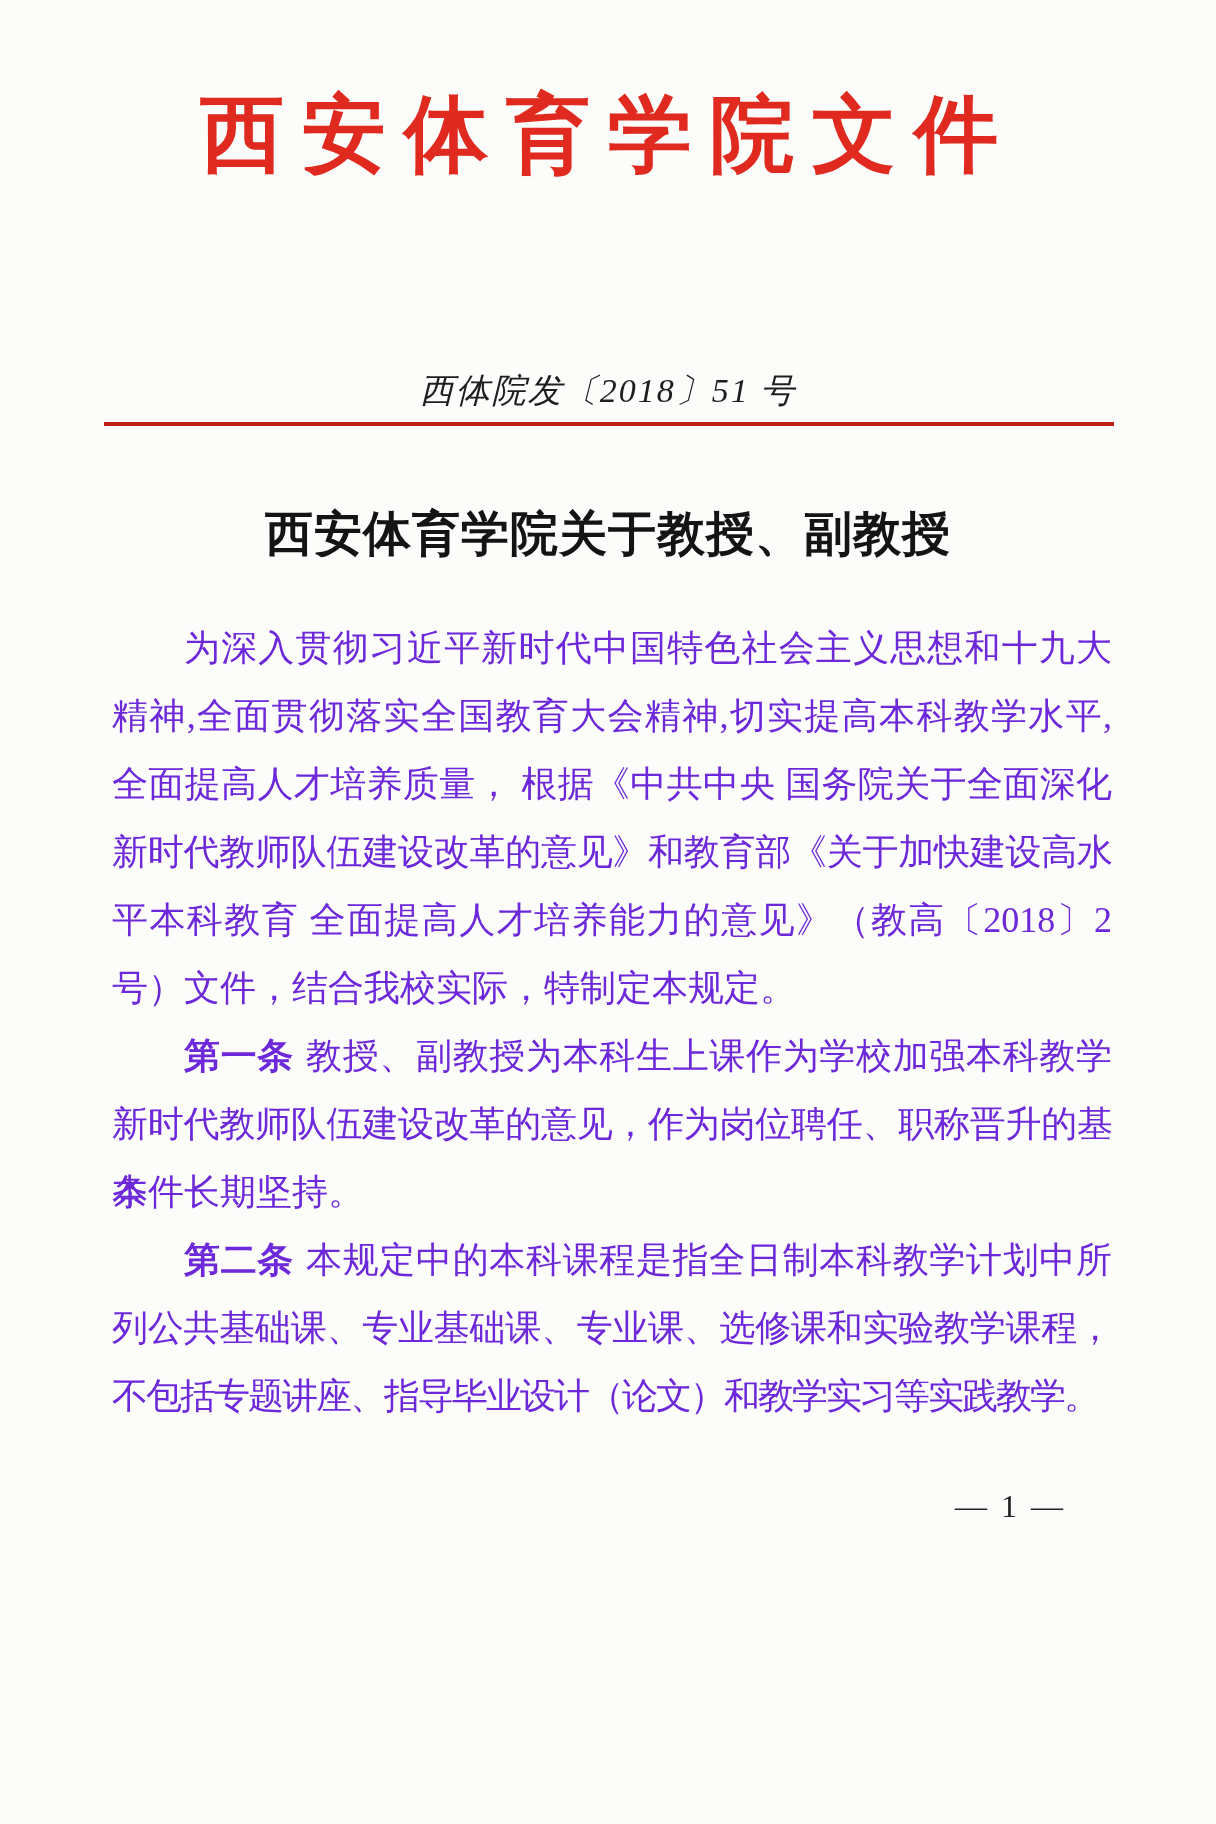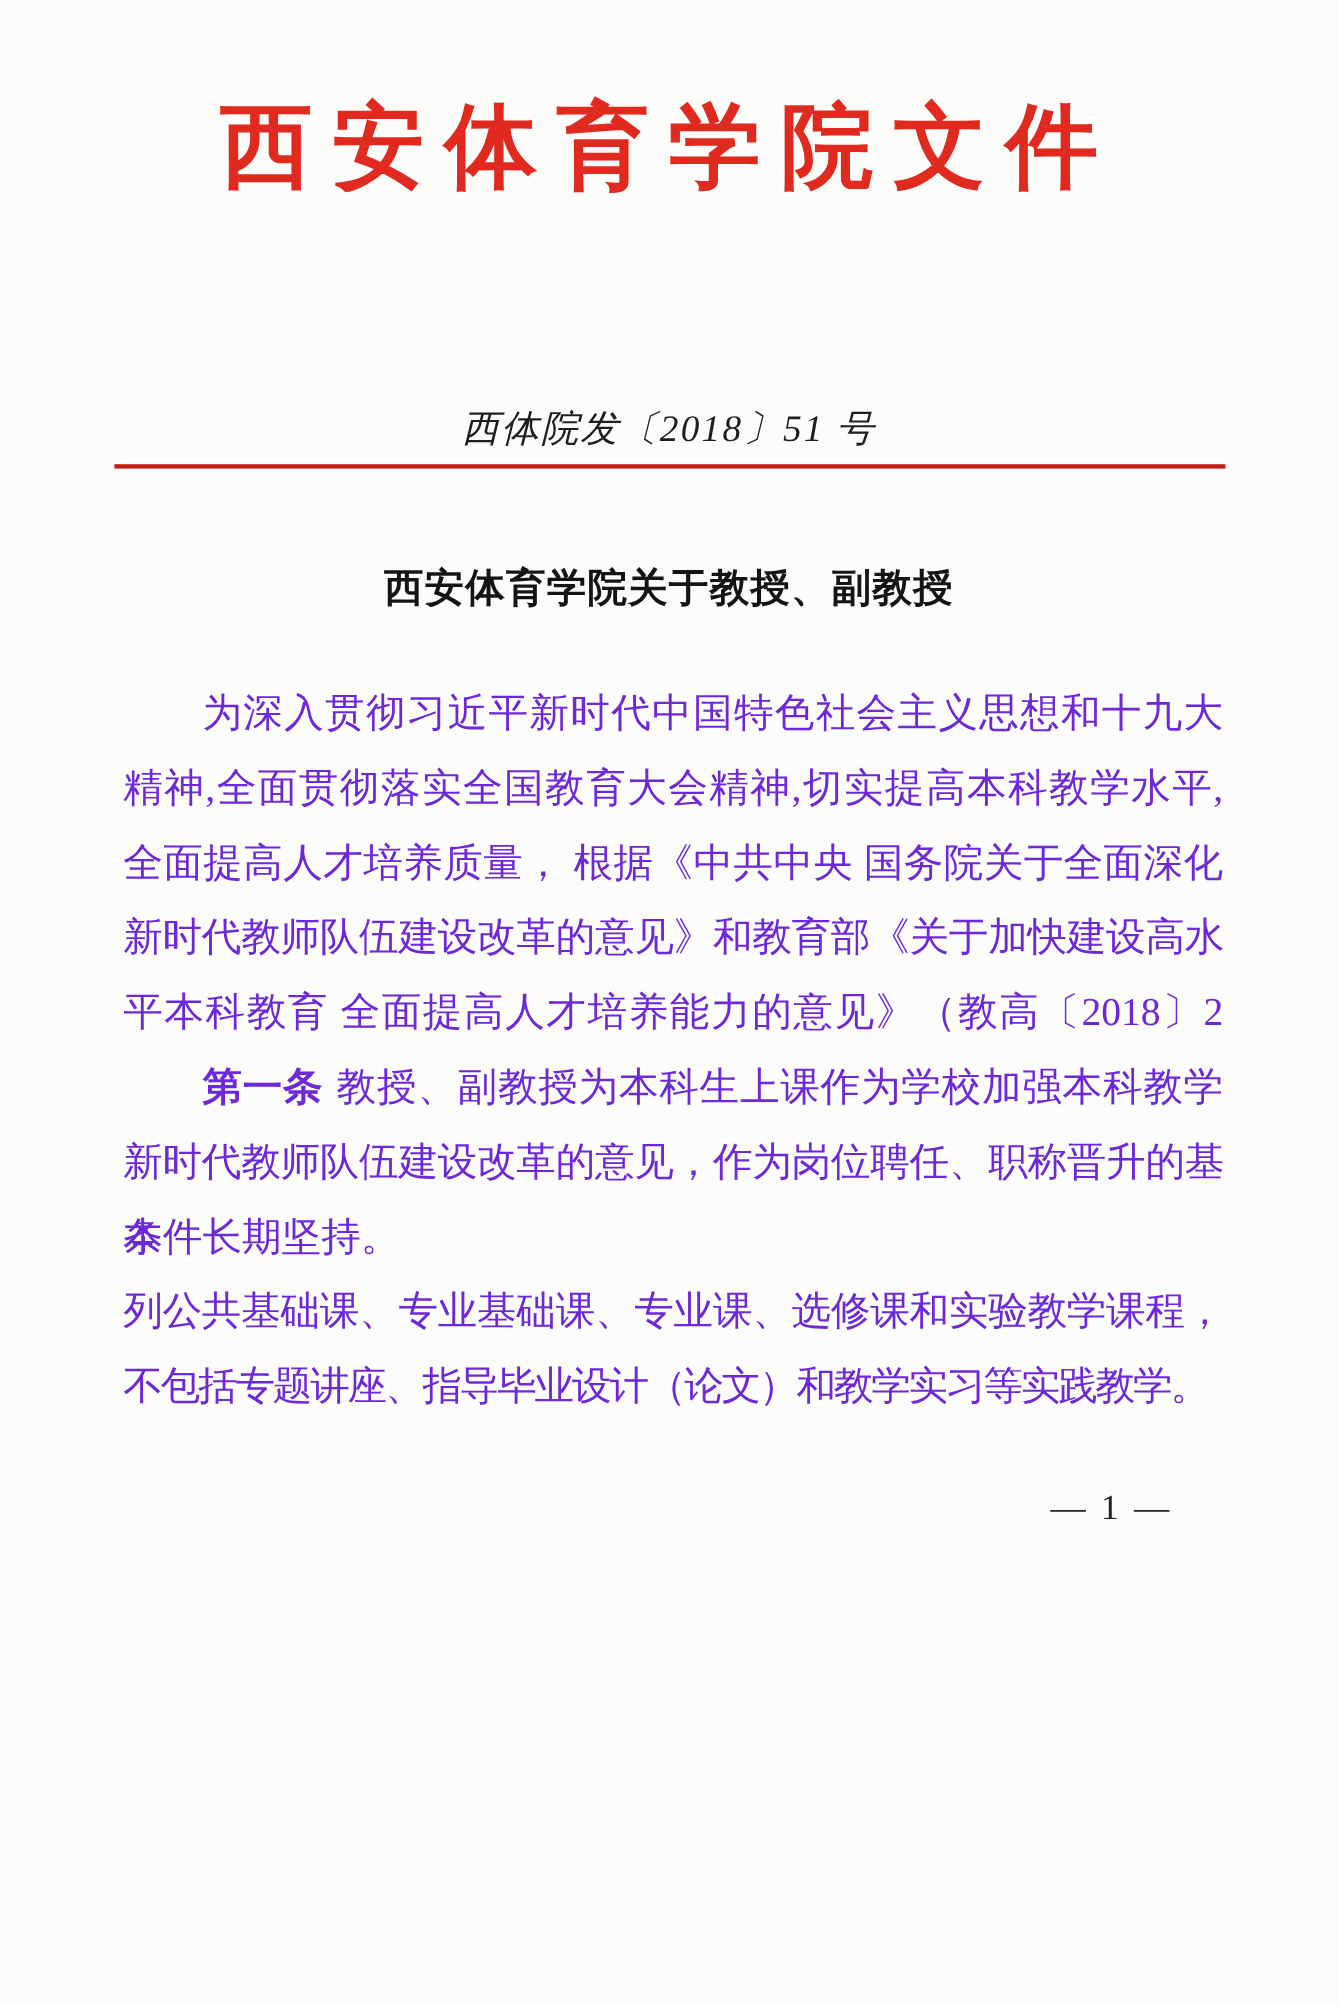--- a/index.html
+++ b/index.html
@@ -30,21 +30,21 @@
     font-style:italic;
   }
   .redline {
     height:4px;
     background:var(--rule,#bf2016);
     margin:10px 102px 0 104px;
   }
   .title {
     margin-top:70px;
     text-align:center;
-    font-size:36px;
+    font-size:48px;
     font-weight:700;
     color:#141414;
     line-height:76px;
     letter-spacing:1px;
   }
   .docbody {
     margin:42px 104px 0 112px;
     font-size:36px;
     line-height:68px;
     color:#6d28d9;
@@ -77,24 +77,28 @@
 <div class="title">
   <div>西安体育学院关于教授、副教授</div>
 </div>
 
 <div class="docbody">
   <div class="bline indent just">为深入贯彻习近平新时代中国特色社会主义思想和十九大</div>
   <div class="bline just">精神,全面贯彻落实全国教育大会精神,切实提高本科教学水平,</div>
   <div class="bline just">全面提高人才培养质量， 根据《中共中央 国务院关于全面深化</div>
   <div class="bline just t1">新时代教师队伍建设改革的意见》和教育部《关于加快建设高水</div>
   <div class="bline just">平本科教育 全面提高人才培养能力的意见》（教高〔2018〕2</div>
+  <div class="bline end">号）文件，结合我校实际，特制定本规定。</div>
 
   <div class="bline indent just">
     <span class="lead">第一条</span><span>教授、副教授为本科生上课作为学校加强本科教学</span>
   </div>
   <div class="bline just t1">新时代教师队伍建设改革的意见，作为岗位聘任、职称晋升的基本</div>
   <div class="bline end">条件长期坚持。</div>
 
+  <div class="bline indent just">
+    <span class="lead">第二条</span><span>本规定中的本科课程是指全日制本科教学计划中所</span>
+  </div>
   <div class="bline just t1">列公共基础课、专业基础课、专业课、选修课和实验教学课程，</div>
   <div class="bline end t2">不包括专题讲座、指导毕业设计（论文）和教学实习等实践教学。</div>
 </div>
 
 <div class="pagenum">— 1 —</div>
 
 </body></html>

